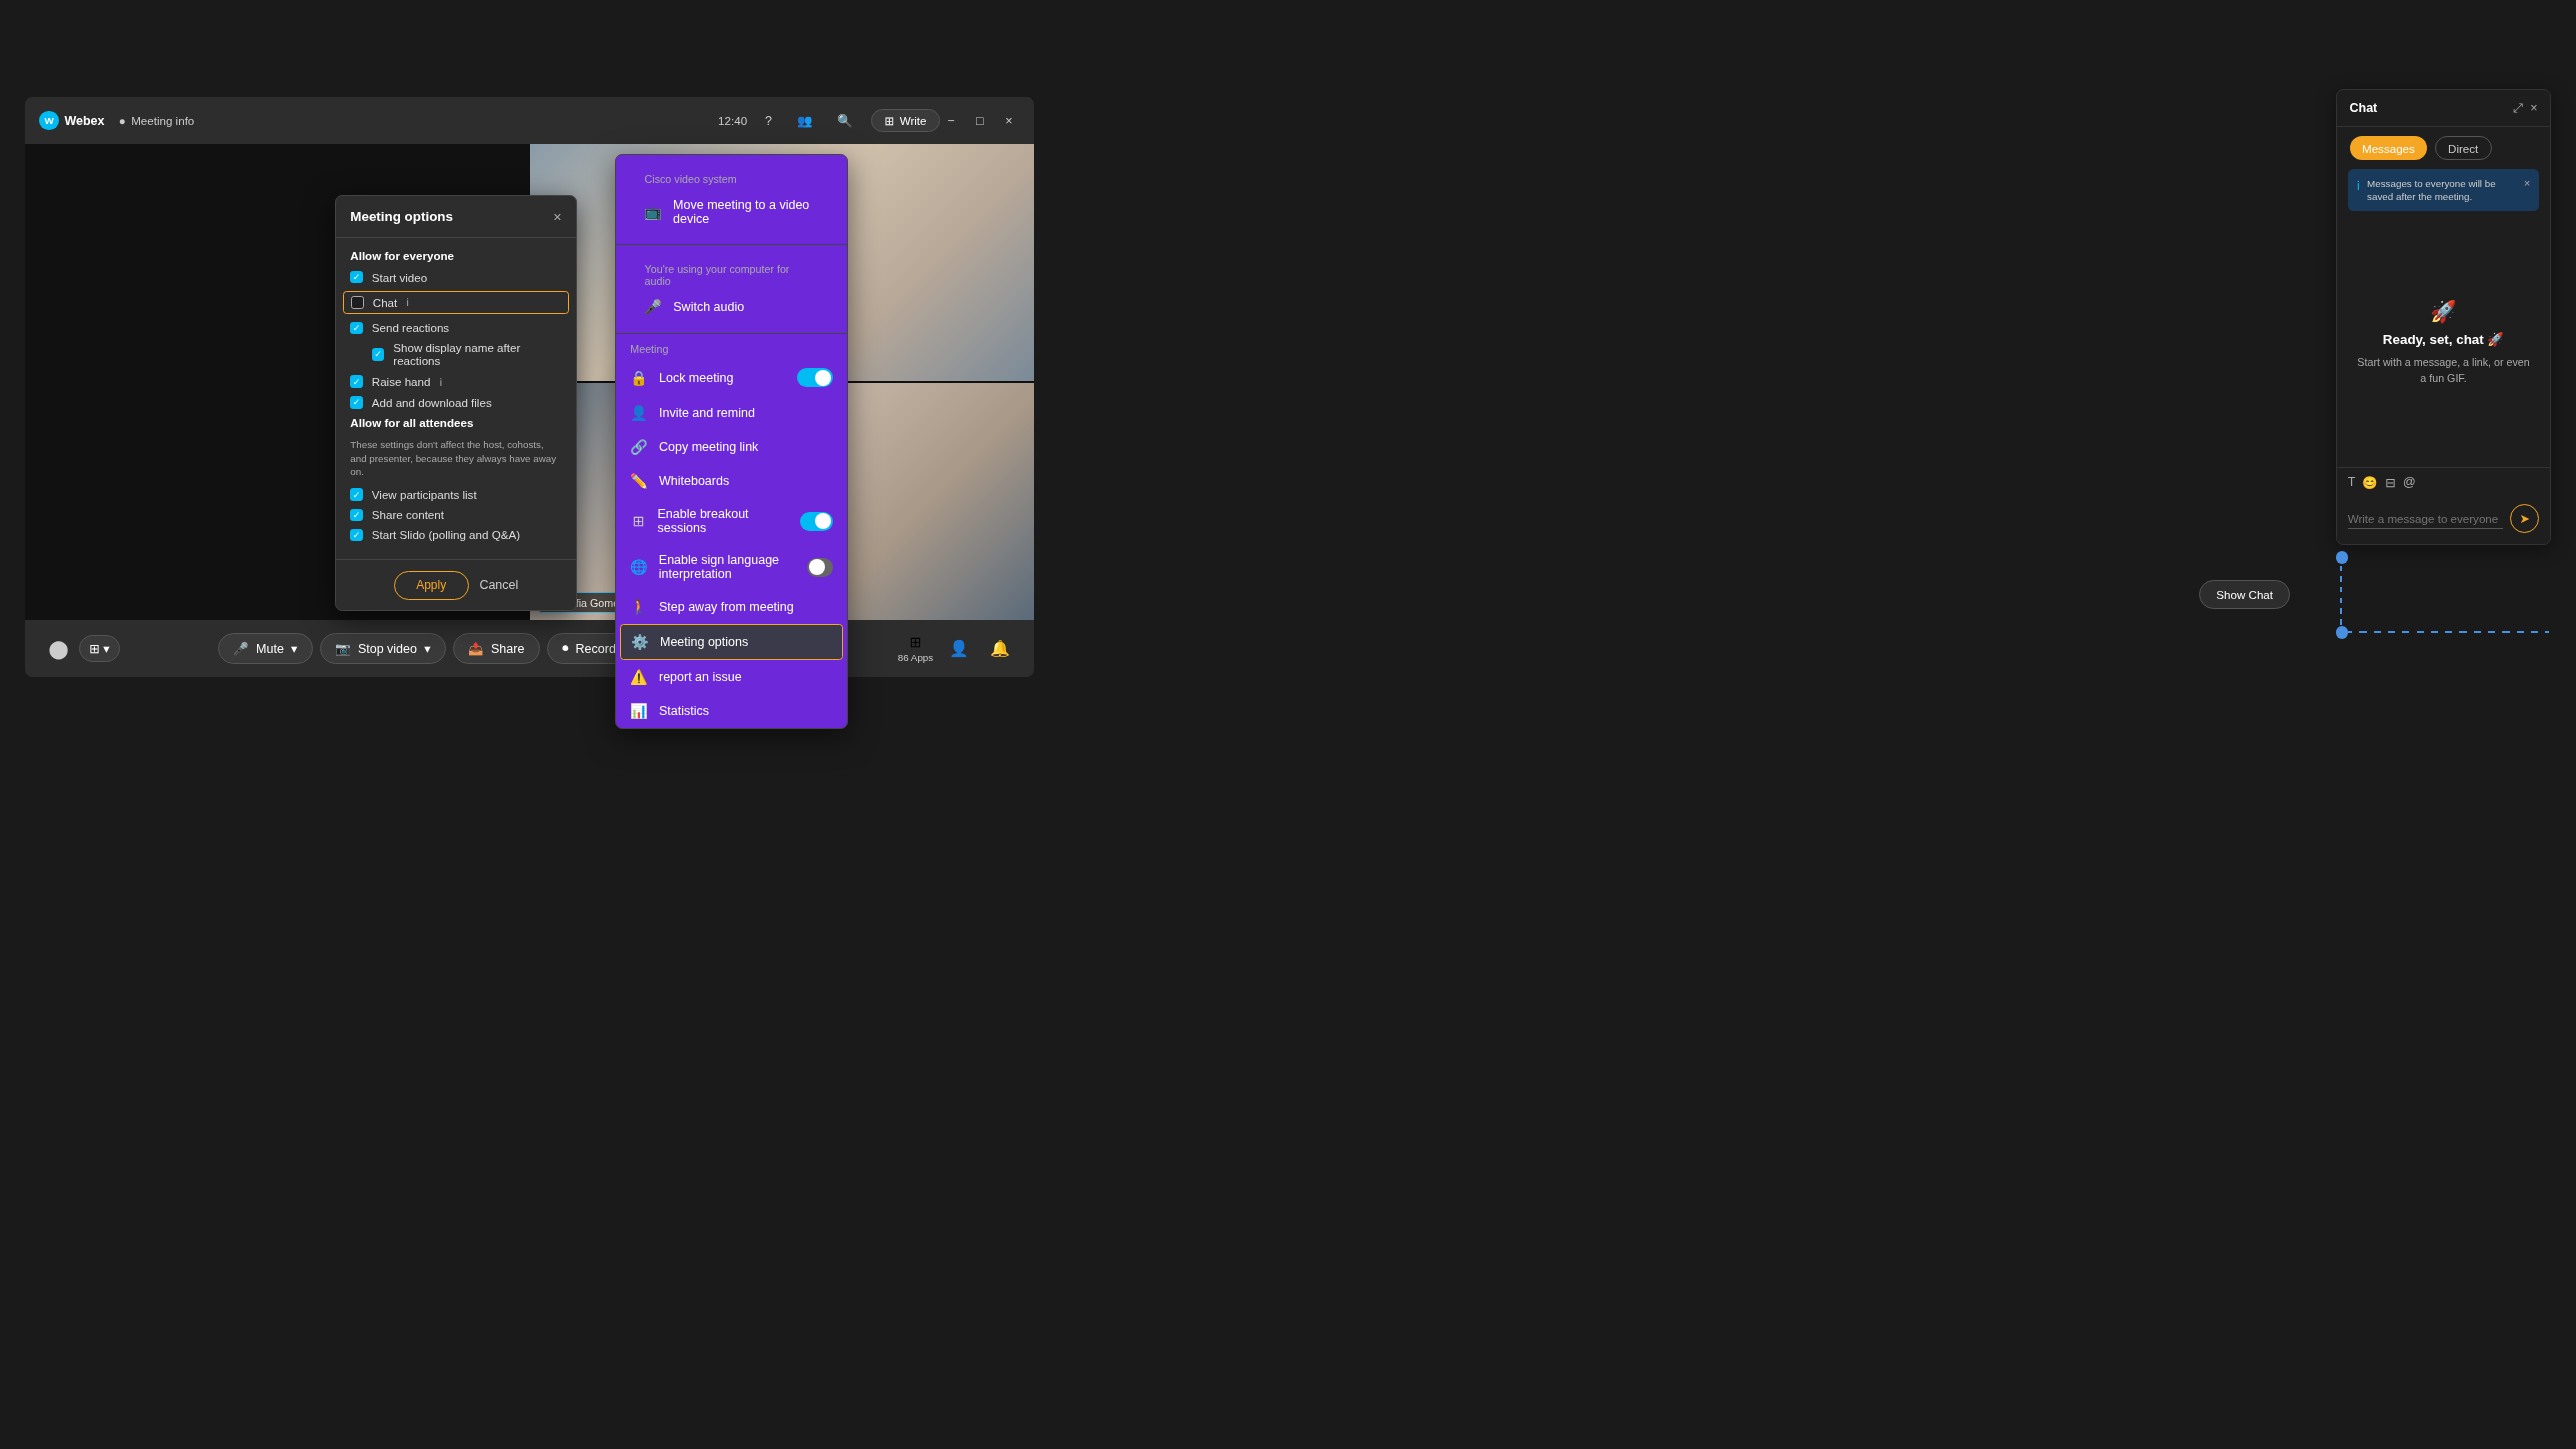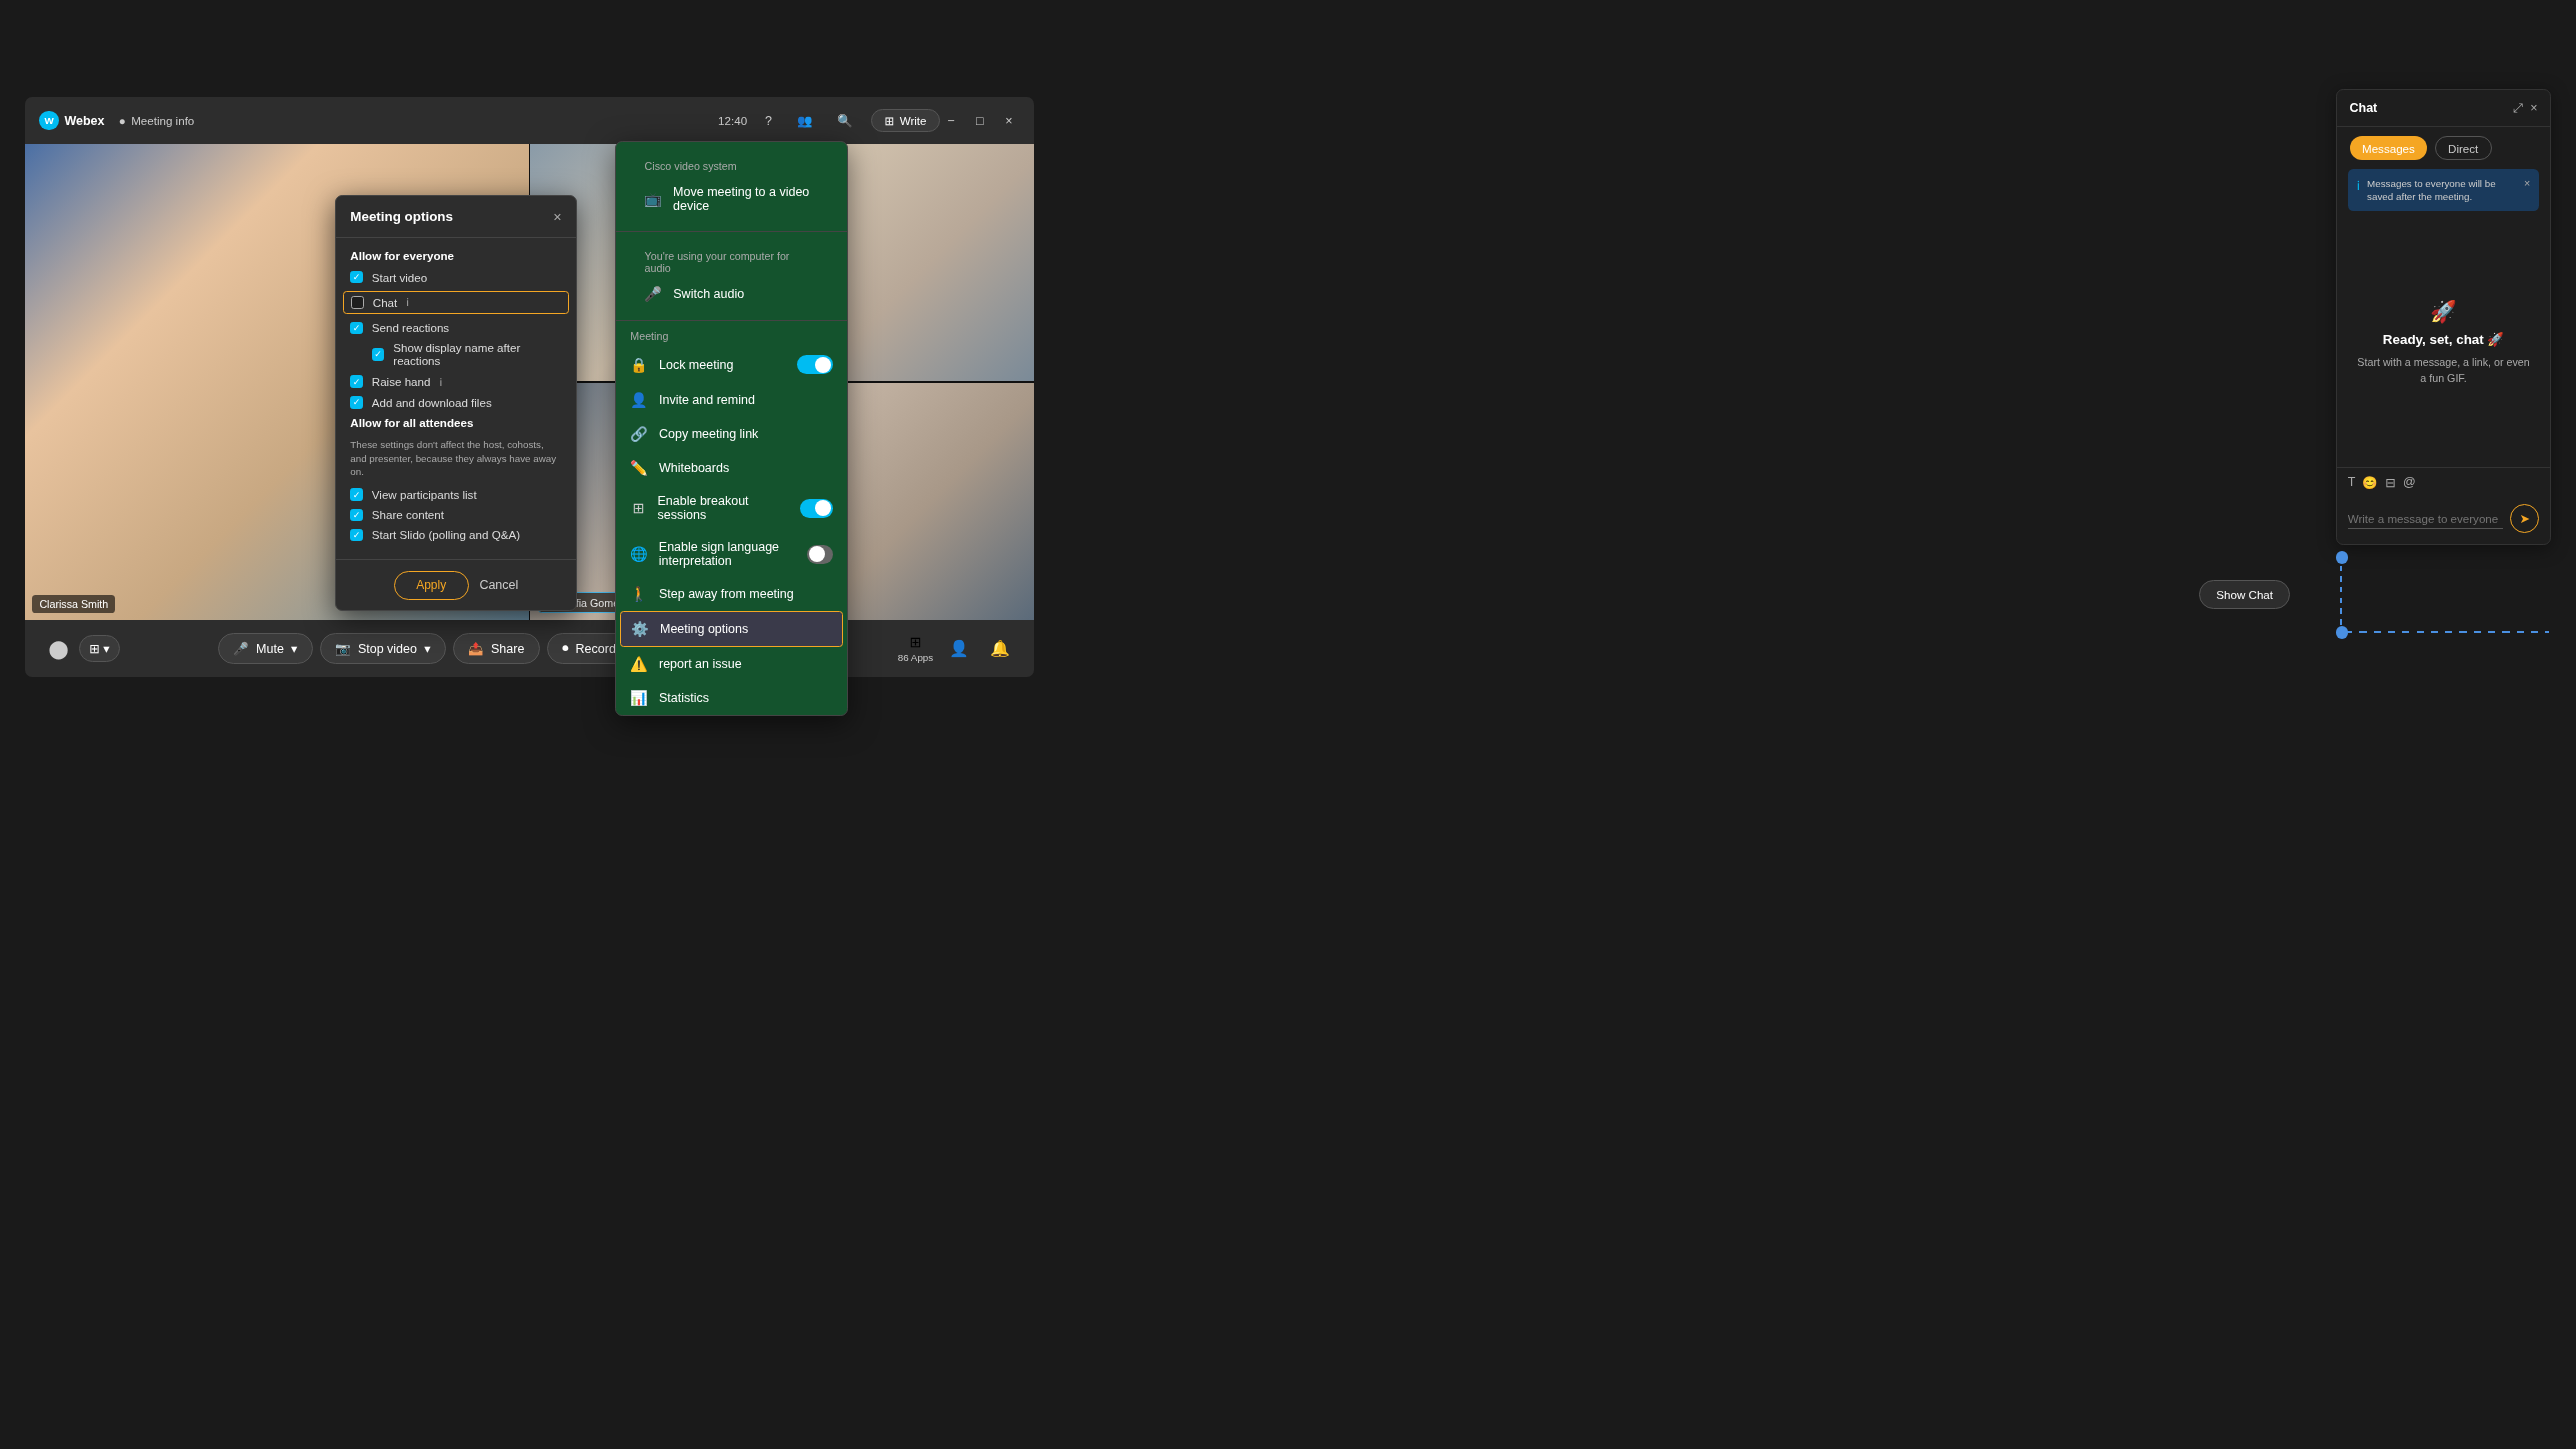--- a/index.html
+++ b/index.html
@@ -236,24 +236,24 @@
       font-size: 16px;
       cursor: pointer;
       display: flex;
       align-items: center;
       justify-content: center;
     }
 
     
     .context-menu {
       position: absolute;
-      top: 141px;
+      top: 154px;
       left: 615px;
       width: 233px;
-      background: #14532d;
+      background: #6d28d9;
       border-radius: 7.2px;
       box-shadow: 0 7.2px 29px rgba(0,0,0,0.5);
       z-index: 100;
       overflow: hidden;
       border: 0.9px solid #444;
     }
     .ctx-section-label {
       color: #aaa;
       font-size: 10.7px;
       padding: 9px 14.3px 3.6px;
@@ -669,26 +669,20 @@
       </button>
     </div>
     <div class="title-bar-right">
       <button class="tb-btn">−</button>
       <button class="tb-btn">□</button>
       <button class="tb-btn">×</button>
     </div>
   </div>
 
   <div class="video-grid">
-    <div class="video-cell top-left">
-      <div class="video-placeholder"></div>
-      <div class="participant-label">
-        <span>Clarissa Smith</span>
-      </div>
-    </div>
     <div class="video-cell top-right">
       <div class="video-placeholder"></div>
     </div>
     <div class="video-cell bottom-right">
       <div class="video-placeholder"></div>
       <div class="participant-label">
         <span>🎤</span>
         <span>Sofia Gomez</span>
       </div>
     </div>

